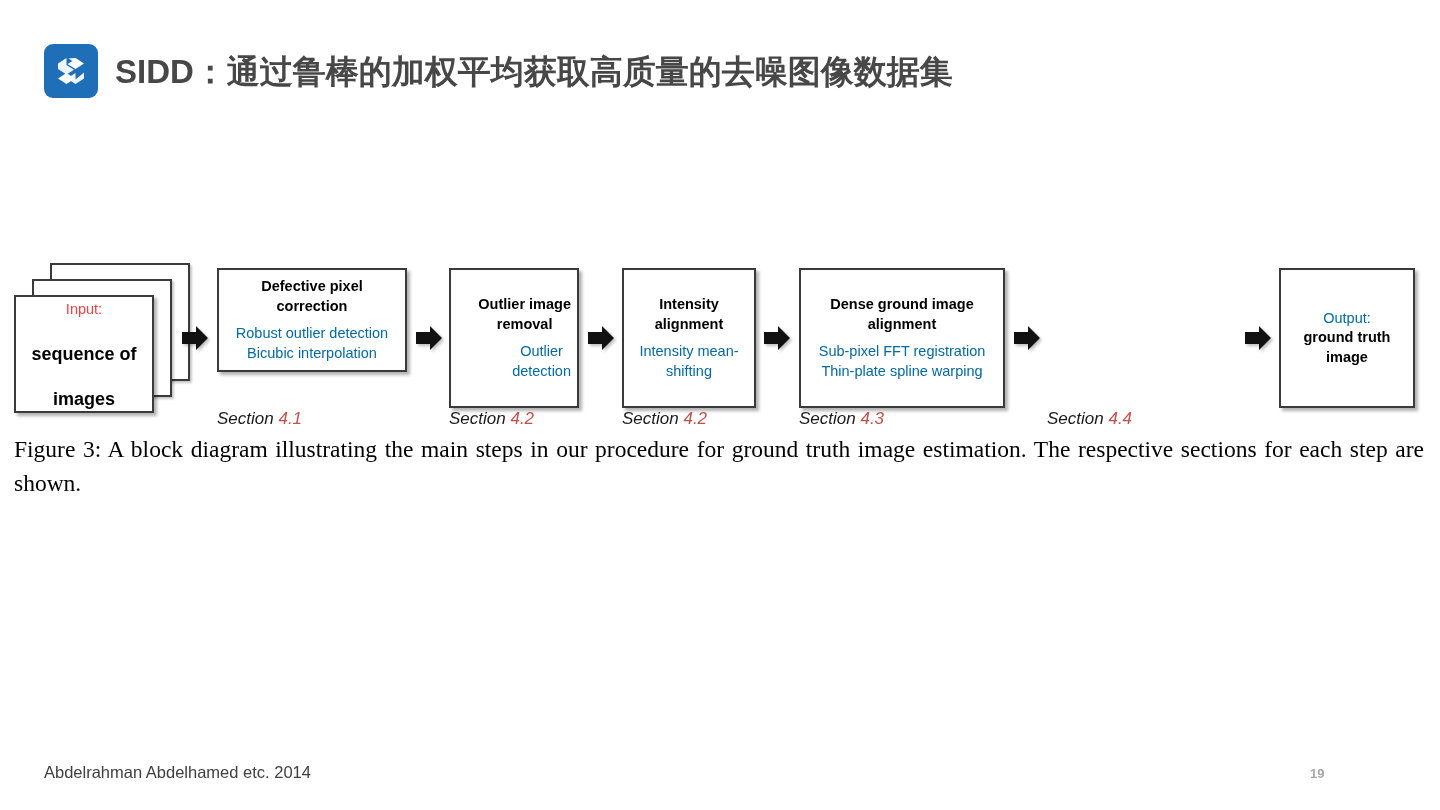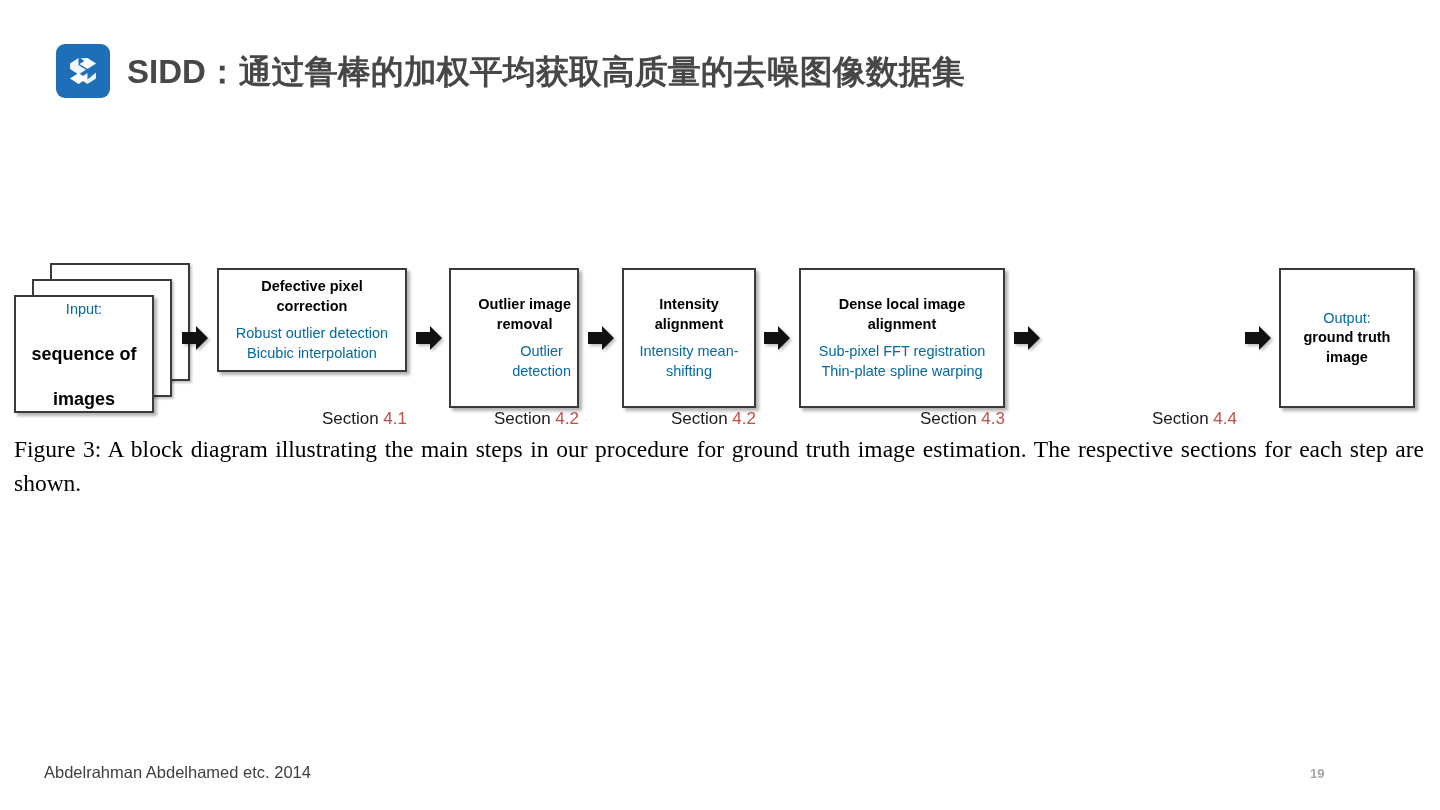--- a/index.html
+++ b/index.html
@@ -11,21 +11,21 @@
     height: 810px;
     background: #ffffff;
     font-family: "Liberation Sans", sans-serif;
     overflow: hidden;
     position: relative;
   }
 
   
   #slide-header {
     position: absolute;
-    left: 12px;
+    left: 0;
     top: 0;
     width: 1176px;
     height: 130px;
   }
   #brand-logo {
     position: absolute;
     left: 44px;
     top: 44px;
     width: 54px;
     height: 54px;
@@ -102,21 +102,21 @@
     width: 140px;
     height: 118px;
   }
   #stack-sheet-back  { left: 36px; top: 0px;  box-shadow: 2px 2px 2px rgba(0,0,0,0.22); }
   #stack-sheet-mid   { left: 18px; top: 16px; box-shadow: 2px 2px 2px rgba(0,0,0,0.22); }
   #stack-sheet-front { left: 0px;  top: 32px; box-shadow: 3px 3px 3px rgba(0,0,0,0.30);
                        display:flex; flex-direction:column;
                        align-items:center; justify-content:center; text-align:center; }
   .stack-line-1 {
     font-size: 14.5px;
-    color: #0369a1;
+    color: #ef4444;
     line-height: 20px;
   }
   .stack-line-2 {
     font-size: 18px;
     font-weight: bold;
     color: #000000;
     line-height: 20px;
     margin-top: 25px;
   }
 
@@ -127,21 +127,22 @@
     height: 30px;
   }
   .block-arrow svg { display:block; filter: drop-shadow(2px 2px 1.5px rgba(0,0,0,0.25)); }
 
   
   .section-label {
     position: absolute;
     font-size: 17px;
     color: #1a1a1a;
     white-space: nowrap;
-    text-align: right;
+    text-align: left;
+    font-style: italic;
   }
   .section-num { color: #C0504D; }
 
   
   #figure-caption {
     position: absolute;
     left: 14px;
     top: 432px;
     width: 1410px;
     font-family: "Liberation Serif", serif;
@@ -262,21 +263,21 @@
   </div>
 
   <div class="block-arrow" style="left:762px; top:323px;">
     <svg width="30" height="30" viewBox="0 0 30 30">
         <path d="M2 9 L16 9 L16 3 L28 15 L16 27 L16 21 L2 21 Z" fill="#111111"></path>
       </svg>
   </div>
 
   <div class="proc-box" style="left:799px; top:268px; width:206px; height:140px;">
     <div class="proc-title">
-      <span>Dense local image</span><br>
+      <span>Dense ground image</span><br>
       <span>alignment</span>
     </div>
     <div class="proc-sub">
       <span>Sub-pixel FFT registration</span><br>
       <span>Thin-plate spline warping</span>
     </div>
   </div>
   <div class="section-label" style="left:799px; top:409px; width:206px;">
     <span>Section</span>
     <span class="section-num">4.3</span>

